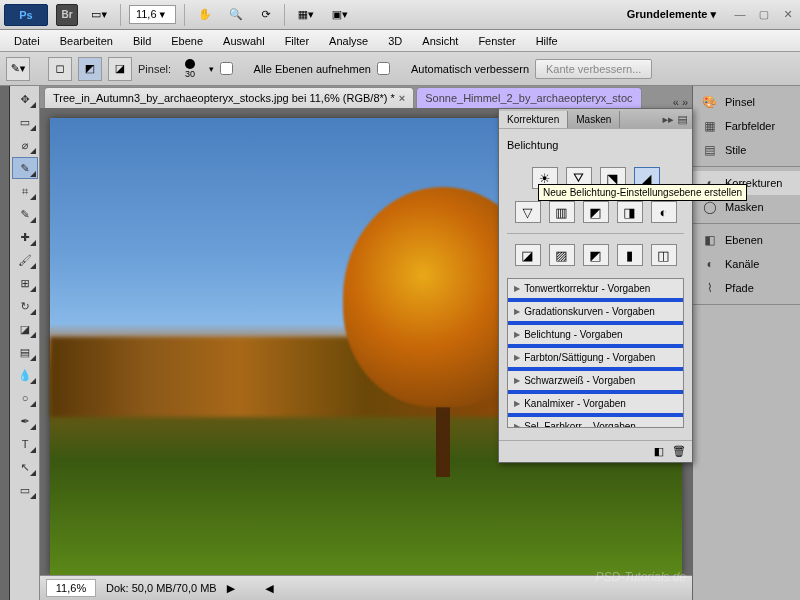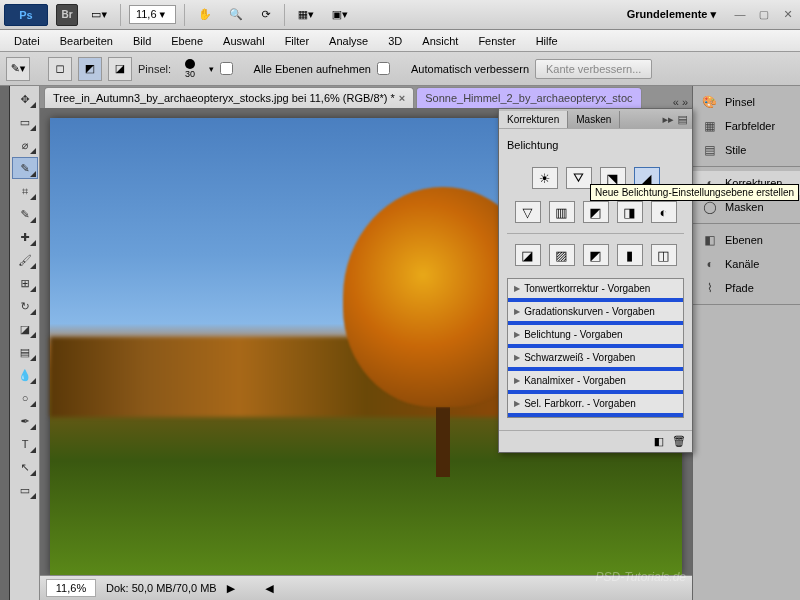--- a/index.html
+++ b/index.html
@@ -49,21 +49,21 @@
 .kp-body{padding:6px 8px}
 .kp-title{font-weight:normal;padding:4px 0 10px}
 .kp-row{display:flex;justify-content:center;gap:8px;padding:6px 0}
 .kp-icon{width:26px;height:22px;border:1px solid #888;background:#f0f0f0;display:flex;align-items:center;justify-content:center;cursor:pointer;font-size:13px}
 .kp-icon.hl{background:#c8d8f0;border-color:#4070b0}
 .kp-divider{height:1px;background:#aaa;margin:4px 0}
 .kp-presets{border:1px solid #888;background:#e4e4e4;margin:6px 0;max-height:150px;overflow-y:auto}
 .kp-preset{padding:4px 6px;border-bottom:4px solid #1d4ed8;cursor:pointer;display:flex;align-items:center;gap:4px;font-size:10px}
 .kp-preset::before{content:'▶';font-size:8px;color:#666}
 .kp-footer{height:22px;border-top:1px solid #aaa;display:flex;align-items:center;justify-content:flex-end;padding:0 6px;gap:8px}
-.tooltip{position:absolute;top:184px;left:590px;background:#ffffe1;border:1px solid #000;padding:2px 4px;font-size:10px;z-index:100;white-space:nowrap}
+.tooltip{position:absolute;top:184px;left:538px;background:#ffffe1;border:1px solid #000;padding:2px 4px;font-size:10px;z-index:100;white-space:nowrap}
 .right-panels{width:108px;background:#b8b8b8;border-left:1px solid #666;display:flex;flex-direction:column}
 .rp-group{border-bottom:1px solid #888;padding:4px 0}
 .rp-item{display:flex;align-items:center;gap:6px;padding:4px 8px;cursor:pointer}
 .rp-item.sel{background:#d4d4d4}
 .rp-icon{width:18px;height:16px;display:flex;align-items:center;justify-content:center;color:#444;font-size:12px}
 .watermark{position:absolute;right:6px;bottom:16px;color:rgba(255,255,255,.35);font-size:12px;font-style:italic;z-index:30}
 </style>
 </head>
 <body>
 
@@ -246,20 +246,21 @@
       <div class="kp-icon">◪</div>
       <div class="kp-icon">▨</div>
       <div class="kp-icon">◩</div>
       <div class="kp-icon">▮</div>
       <div class="kp-icon">◫</div>
     </div>
     <div class="kp-presets">
       <div class="kp-preset">Tonwertkorrektur - Vorgaben</div>
       <div class="kp-preset">Gradationskurven - Vorgaben</div>
       <div class="kp-preset">Belichtung - Vorgaben</div>
+      <div class="kp-preset">Farbton/Sättigung - Vorgaben</div>
       <div class="kp-preset">Schwarzweiß - Vorgaben</div>
       <div class="kp-preset">Kanalmixer - Vorgaben</div>
       <div class="kp-preset">Sel. Farbkorr. - Vorgaben</div>
     </div>
   </div>
   <div class="kp-footer">
     <span>◧</span>
     <span>🗑</span>
   </div>
 </div>

